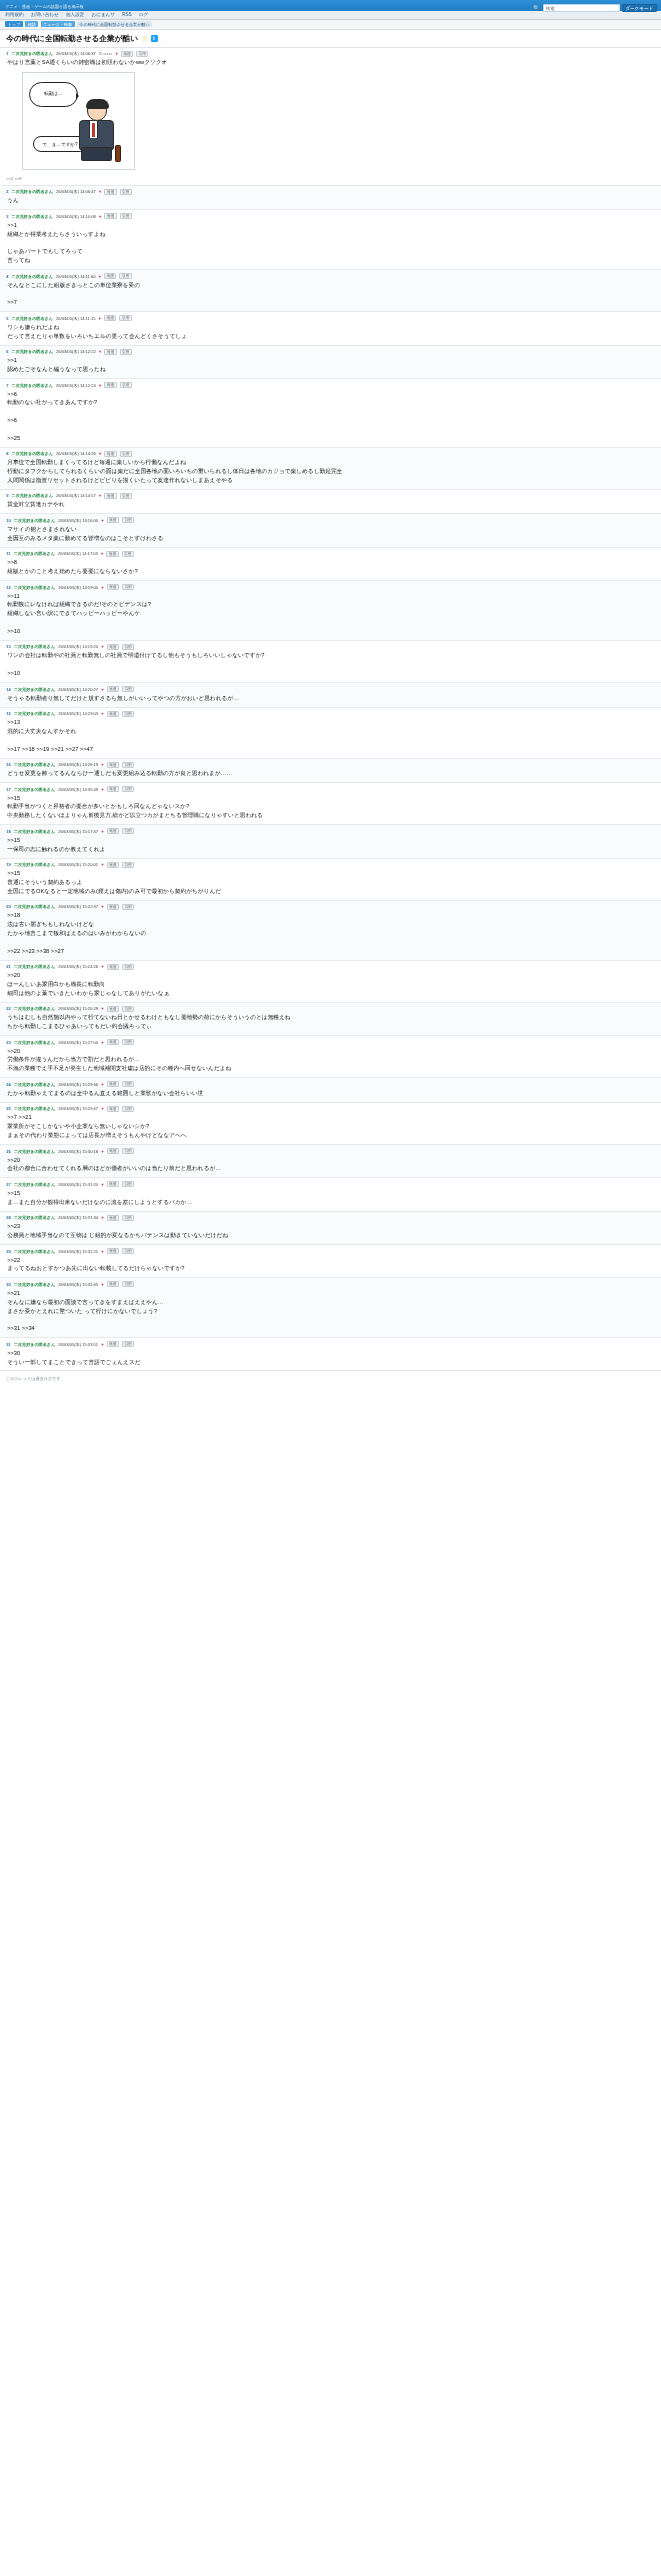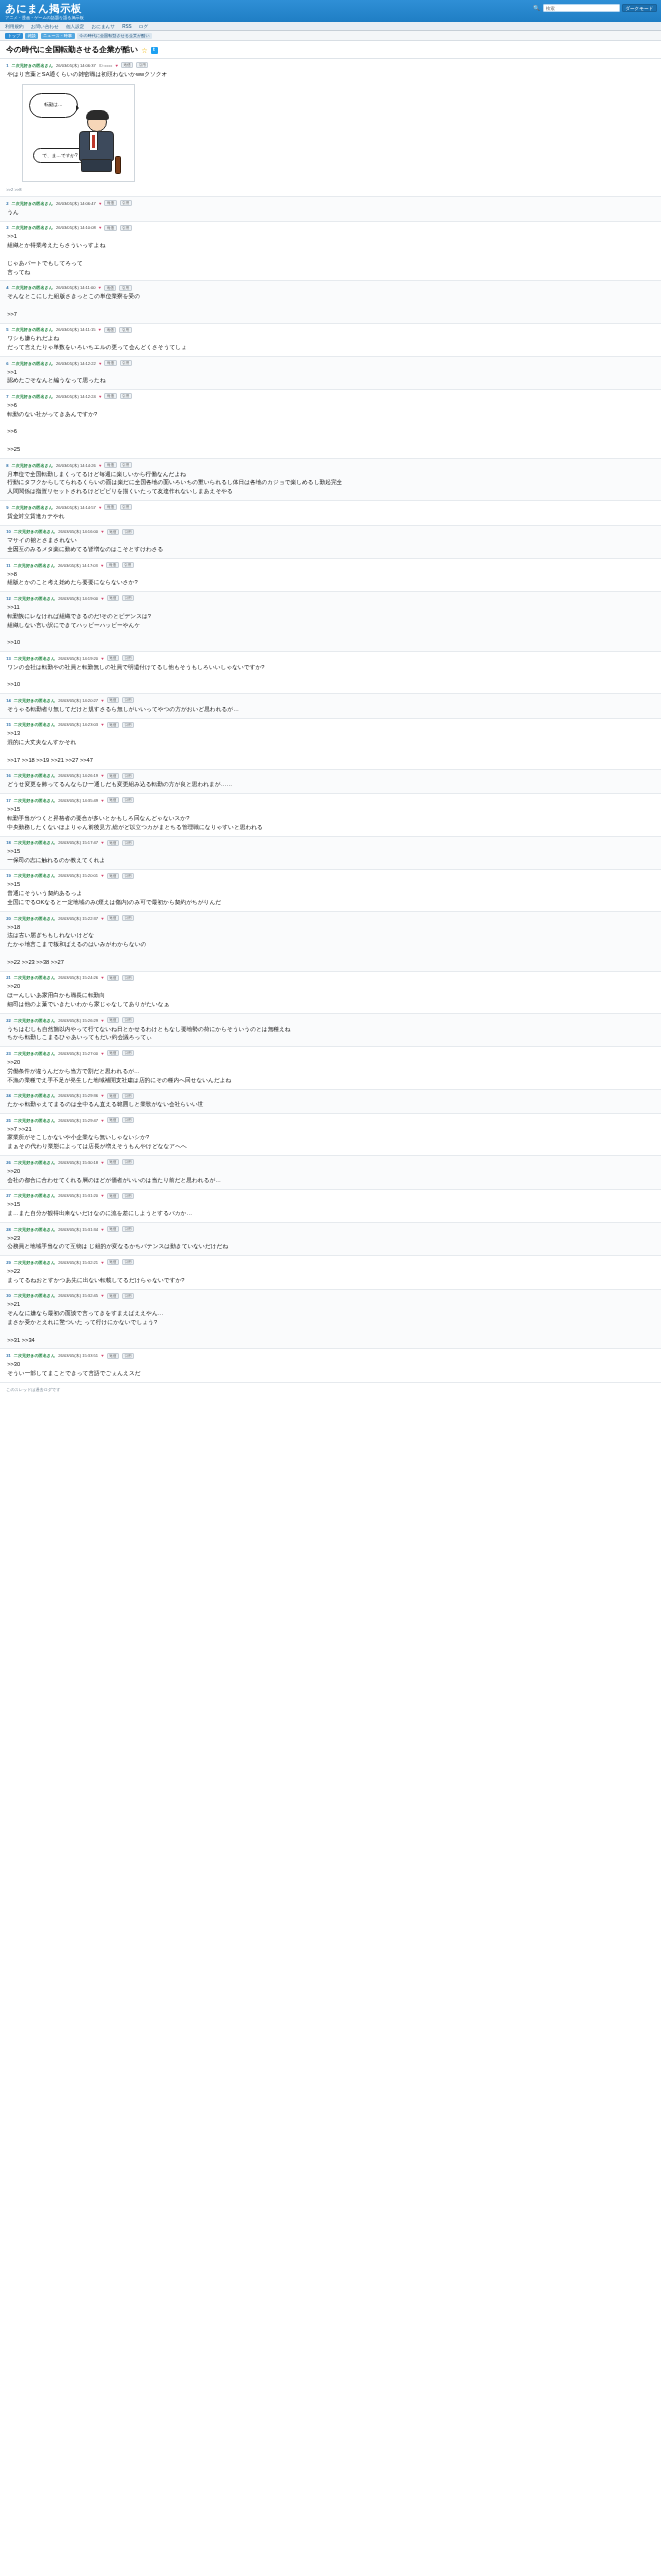--- a/index.html
+++ b/index.html
@@ -185,21 +185,20 @@
     background:#7a3b16; border:0.5px solid #3a1c08; border-radius:1.5px;
   }
   .post-footer {
     font-size:4.1px; color:#6b7b8a; padding-top:2.1px;
   }
 </style>
 </head>
 <body>
 
 <div class="site-header">
-  <div class="site-title">あにまん掲示板</div>
   <div class="site-subtitle">アニメ・漫画・ゲームの話題を語る掲示板</div>
   <div class="header-search">
     <span class="search-icon">🔍</span>
     <input type="text" placeholder="検索" style="">
     <span class="dark-toggle">ダークモード</span>
   </div>
 </div>
 
 <div class="nav-bar">
   <a>利用規約</a>

